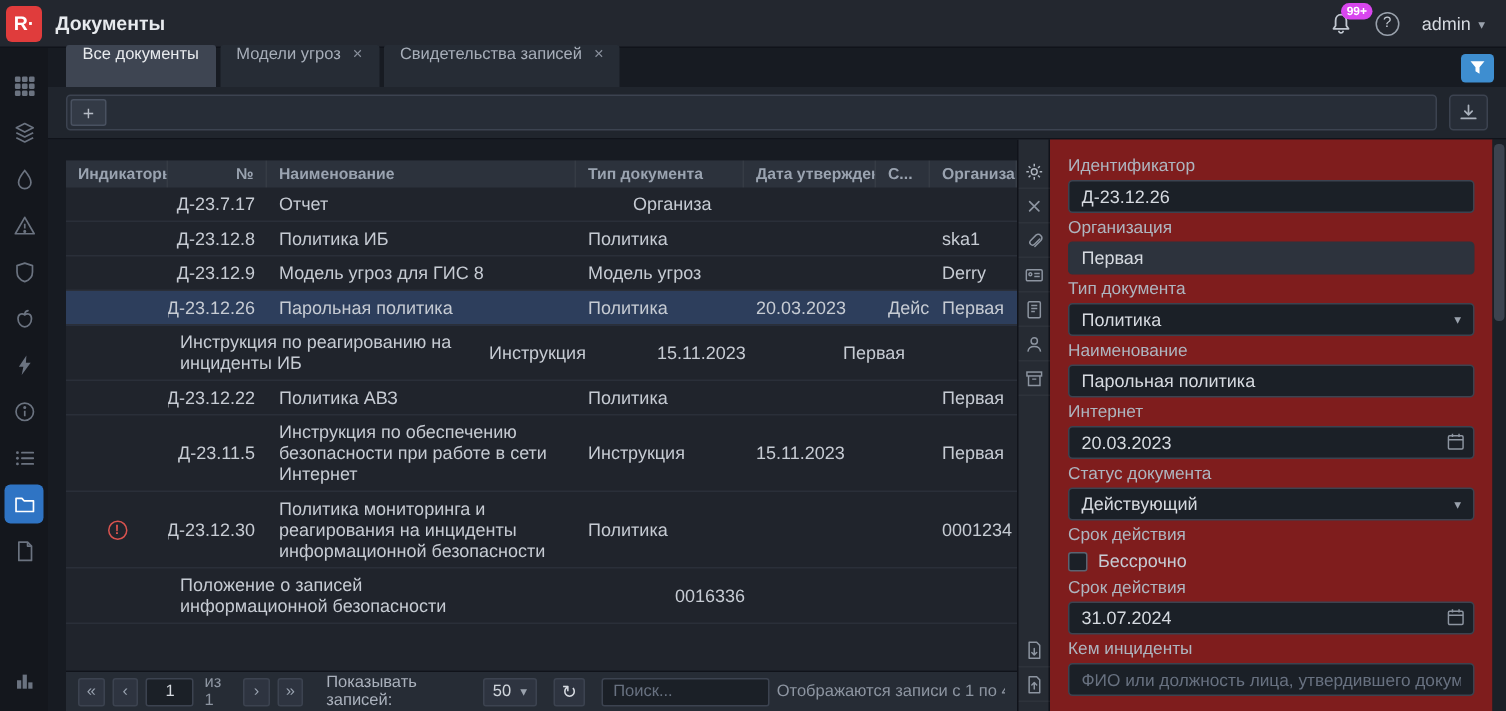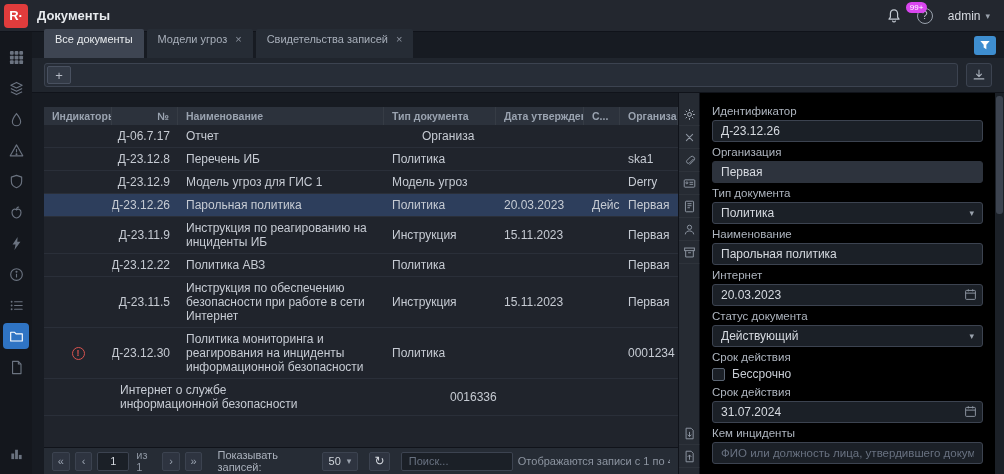--- a/index.html
+++ b/index.html
@@ -5,34 +5,34 @@
 *{box-sizing:border-box;margin:0;padding:0}
 html,body{width:1004px;height:474px;overflow:hidden;background:#14171d;
   font-family:"Liberation Sans",sans-serif;font-size:12px;color:#c6cbd3}
 .app{display:flex;flex-direction:column;width:1004px;height:474px}
 
 .topbar{height:32px;flex:0 0 32px;background:#23272f;display:flex;align-items:center;border-bottom:1px solid #10131a}
 .logo{width:24px;height:24px;margin:0 9px 0 4px;background:#e03c3c;border-radius:4px;color:#fff;font-weight:bold;font-size:13px;display:flex;align-items:center;justify-content:center}
 .app-title{font-size:13px;font-weight:bold;color:#e7eaee}
 .topbar-right{margin-left:auto;display:flex;align-items:center;gap:15px;padding-right:14px}
 .bell-wrap{position:relative;color:#c2c8d1;display:flex}
-.badge{position:absolute;top:-6px;left:20px;background:#d946ef;color:#fff;font-size:8px;font-weight:normal;padding:1px 4px;border-radius:7px;line-height:9px}
+.badge{position:absolute;top:-6px;left:8px;background:#d946ef;color:#fff;font-size:8px;font-weight:bold;padding:1px 4px;border-radius:7px;line-height:9px}
 .help-btn{width:16px;height:16px;border:1px solid #9aa2ad;border-radius:50%;color:#c2c8d1;font-size:10px;display:flex;align-items:center;justify-content:center}
 .user-menu{display:flex;align-items:center;gap:5px;color:#d6dae0}
 .caret{font-size:9px;color:#9aa2ad}
 
 .body-row{flex:1;display:flex;min-height:0}
 .sidebar{width:32px;flex:0 0 32px;background:#14171d;display:flex;flex-direction:column;align-items:center;padding:12px 0 6px}
 .side-item{width:26px;height:26px;margin-bottom:5px;border-radius:4px;display:flex;align-items:center;justify-content:center;color:#6b7380}
 .side-item.active{background:#2f74c4;color:#fff}
 .side-item.bottom{margin-top:auto;margin-bottom:2px}
 
 .content{flex:1;display:flex;flex-direction:column;min-width:0;background:#171b22}
 .tabbar{height:26px;flex:0 0 26px;display:flex;align-items:center;gap:3px;padding:0 8px 0 12px;background:#171b22}
-.tab{height:31px;display:flex;align-items:flex-end;gap:8px;padding:16px 11px;background:#262c35;color:#a7aeb9;font-size:11px;border-radius:2px}
+.tab{height:31px;display:flex;align-items:flex-start;gap:8px;padding:0 11px;background:#262c35;color:#a7aeb9;font-size:11px;border-radius:2px}
 .tab.active{background:#3e4552;color:#e8ebee}
 .tab-close{color:#8a919d;font-size:11px}
 .filter-btn{margin-left:auto;width:22px;height:19px;background:#3e8ed0;border-radius:3px;display:flex;align-items:center;justify-content:center;color:#fff}
 .toolbar{height:35px;flex:0 0 35px;background:#20252d;display:flex;align-items:center;gap:8px;padding:0 12px;border-bottom:1px solid #10131a}
 .add-bar{flex:1;height:24px;background:#272d37;border:1px solid #3c4350;border-radius:3px;display:flex;align-items:center;padding:0 2px}
 .add-btn{width:24px;height:18px;background:#333a46;border:1px solid #495160;border-radius:2px;color:#b6bcc6;font-size:13px;line-height:1;display:flex;align-items:center;justify-content:center}
 .dl-btn{width:26px;height:24px;background:#272d37;border:1px solid #3c4350;border-radius:3px;display:flex;align-items:center;justify-content:center;color:#aab1bc}
 
 .main{flex:1;display:flex;min-height:0;padding-left:12px;background:#171b22}
 .table-area{width:634px;flex:0 0 634px;margin-top:14px;display:flex;flex-direction:column;min-height:0;background:#20242c}
@@ -61,21 +61,21 @@
 .refresh-btn{width:22px;height:19px;background:#2e3440;border:1px solid #3c4350;border-radius:2px;color:#d6dae0;display:flex;align-items:center;justify-content:center;font-size:12px;margin-left:6px}
 .search-input{width:112px;height:19px;background:#1b2027;border:1px solid #3c4350;border-radius:2px;color:#d6dae0;padding:0 7px;font-size:11px;font-family:inherit;margin-left:6px}
 .search-input::placeholder{color:#687180}
 .records{margin-left:auto;color:#8d95a1;font-size:11px;white-space:nowrap;overflow:hidden}
 
 .strip{width:22px;flex:0 0 22px;background:#262b33;border-left:1px solid #10131a;border-right:1px solid #10131a;display:flex;flex-direction:column;align-items:center;padding:10px 0 6px}
 .strip-btn{width:21px;height:23px;display:flex;align-items:center;justify-content:center;color:#8d95a1;border-bottom:1px solid rgba(255,255,255,.04)}
 .strip-btn.first{color:#aeb5bf}
 .strip-spacer{margin-top:auto}
 
-.panel{flex:1;background:#000000;padding:8px 12px 0;min-width:0;overflow:hidden}
+.panel{flex:1;background:#7f1d1d;padding:8px 12px 0;min-width:0;overflow:hidden}
 .f-label{font-size:11.5px;color:#aeb5bf;margin:4px 0 3px}
 .f-input{display:block;width:100%;height:22px;background:#1b2027;border:1px solid #3c4350;border-radius:3px;color:#d6dae0;padding:0 8px;font-size:12px;font-family:inherit}
 .f-input.readonly{background:#2d333d;border-color:#2d333d}
 .f-input::placeholder{color:#687180;font-size:11.5px}
 .f-select{width:100%;height:22px;background:#1b2027;border:1px solid #3c4350;border-radius:3px;color:#d6dae0;padding:0 8px;font-size:12px;display:flex;align-items:center;justify-content:space-between}
 .f-date{position:relative}
 .f-date .f-input{padding-right:26px}
 .cal-icon{position:absolute;right:6px;top:4px;color:#8d95a1}
 .checkbox-row{display:flex;align-items:center;gap:7px;height:16px;margin:2px 0 1px}
 .checkbox{width:13px;height:13px;background:#1b2027;border:1px solid #5a6472;border-radius:2px}
@@ -235,56 +235,55 @@
             <div class="th c-num">№</div>
             <div class="th c-name">Наименование</div>
             <div class="th c-type">Тип документа</div>
             <div class="th c-date">Дата утверждения</div>
             <div class="th c-status">С...</div>
             <div class="th c-org">Организац</div>
           </div>
           <div class="tbody">
             <div class="tr">
               <div class="td c-ind"></div>
-              <div class="td c-num">Д-06.7.17</div>
+              <div class="td c-num">Д-23.7.17</div>
               <div class="td c-type">Отчет</div>
               <div class="td c-date"></div>
               <div class="td c-status"></div>
               <div class="td c-org">Организа</div>
             </div>
             <div class="tr">
               <div class="td c-ind"></div>
               <div class="td c-num">Д-23.12.8</div>
-              <div class="td c-name">Перечень ИБ</div>
+              <div class="td c-name">Политика ИБ</div>
               <div class="td c-type">Политика</div>
               <div class="td c-date"></div>
               <div class="td c-status"></div>
               <div class="td c-org">ska1</div>
             </div>
             <div class="tr">
               <div class="td c-ind"></div>
               <div class="td c-num">Д-23.12.9</div>
-              <div class="td c-name">Модель угроз для ГИС 1</div>
+              <div class="td c-name">Модель угроз для ГИС 8</div>
               <div class="td c-type">Модель угроз</div>
               <div class="td c-date"></div>
               <div class="td c-status"></div>
               <div class="td c-org">Derry</div>
             </div>
             <div class="tr selected">
               <div class="td c-ind"></div>
               <div class="td c-num">Д-23.12.26</div>
               <div class="td c-name">Парольная политика</div>
               <div class="td c-type">Политика</div>
               <div class="td c-date">20.03.2023</div>
               <div class="td c-status">Дейс</div>
               <div class="td c-org">Первая</div>
             </div>
             <div class="tr">
               <div class="td c-ind"></div>
-              <div class="td c-num">Д-23.11.9</div>
               <div class="td c-name">Инструкция по реагированию на инциденты ИБ</div>
               <div class="td c-type">Инструкция</div>
               <div class="td c-date">15.11.2023</div>
               <div class="td c-status"></div>
               <div class="td c-org">Первая</div>
             </div>
             <div class="tr">
               <div class="td c-ind"></div>
               <div class="td c-num">Д-23.12.22</div>
               <div class="td c-name">Политика АВЗ</div>
@@ -308,21 +307,21 @@
                 </div>
               <div class="td c-num">Д-23.12.30</div>
               <div class="td c-name">Политика мониторинга и реагирования на инциденты информационной безопасности</div>
               <div class="td c-type">Политика</div>
               <div class="td c-date"></div>
               <div class="td c-status"></div>
               <div class="td c-org">0001234</div>
             </div>
             <div class="tr">
               <div class="td c-ind"></div>
-              <div class="td c-name">Интернет о службе информационной безопасности</div>
+              <div class="td c-name">Положение о записей информационной безопасности</div>
               <div class="td c-date"></div>
               <div class="td c-status"></div>
               <div class="td c-org">0016336</div>
             </div>
 
           </div>
 
           <div class="pagebar">
             <div class="pg-btn">«</div>
             <div class="pg-btn">‹</div>

